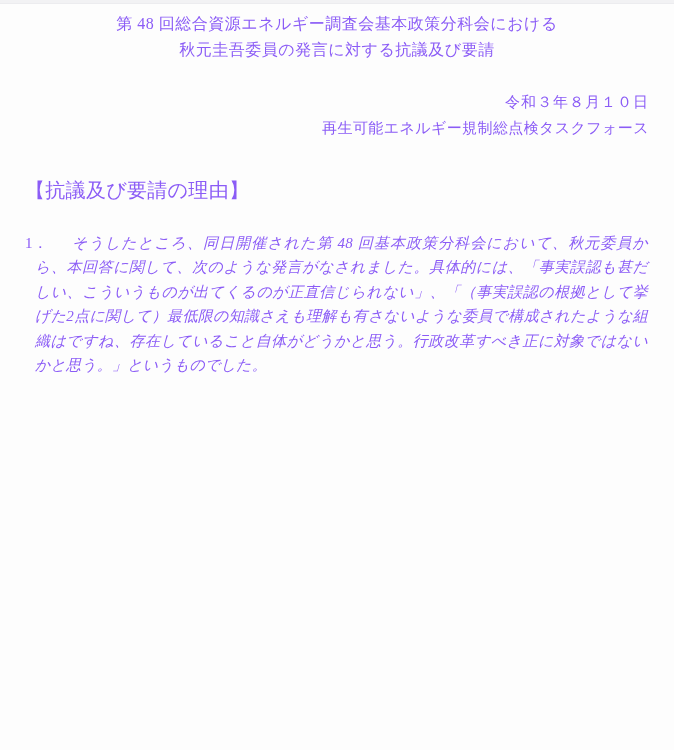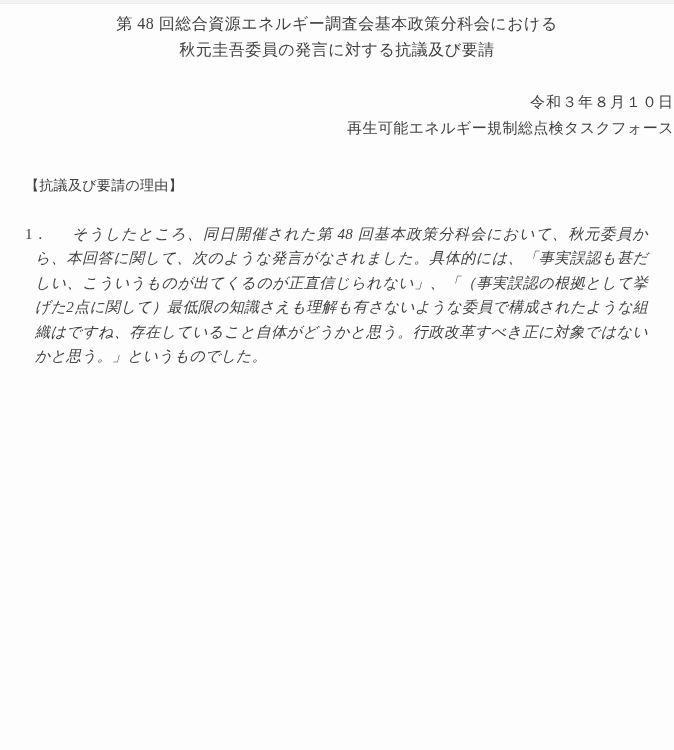--- a/index.html
+++ b/index.html
@@ -5,21 +5,21 @@
   html, body {
     margin: 0;
     padding: 0;
     background: #ffffff;
   }
   .page {
     position: relative;
     width: 674px;
     height: 750px;
     background: #fdfdfd;
-    color: #404040;
+    color: #8b5cf6;
     font-family: "Liberation Serif", "DejaVu Serif", serif;
     overflow: hidden;
     box-sizing: border-box;
   }
   .top-bar {
     position: absolute;
     top: 0; left: 0;
     width: 100%;
     height: 3px;
     background: #f2f2f4;
@@ -27,40 +27,41 @@
   }
   .title-block {
     padding-top: 11px;
     text-align: center;
     font-size: 16px;
     line-height: 26px;
     letter-spacing: 0.5px;
   }
   .meta-block {
     margin-top: 26px;
+    padding-right: 25px;
     text-align: right;
     font-size: 15px;
     line-height: 26px;
     letter-spacing: 0.4px;
   }
   .meta-date { letter-spacing: 1px; }
   .body-block {
     margin: 22px 26px 0 25px;
     font-size: 15px;
     line-height: 23.7px;
     text-align: justify;
     letter-spacing: 0.2px;
   }
   .body-block p {
     margin: 0;
     text-indent: 15px;
   }
   .section-heading {
     margin: 36px 0 12px 25px;
-    font-size: 14px;
+    font-size: 20px;
     letter-spacing: 0.3px;
   }
   .list-item {
     position: relative;
     margin: 27px 26px 0 25px;
     padding-left: 10px;
     font-size: 15px;
     line-height: 24.4px;
     letter-spacing: 0.2px;
     box-sizing: border-box;

